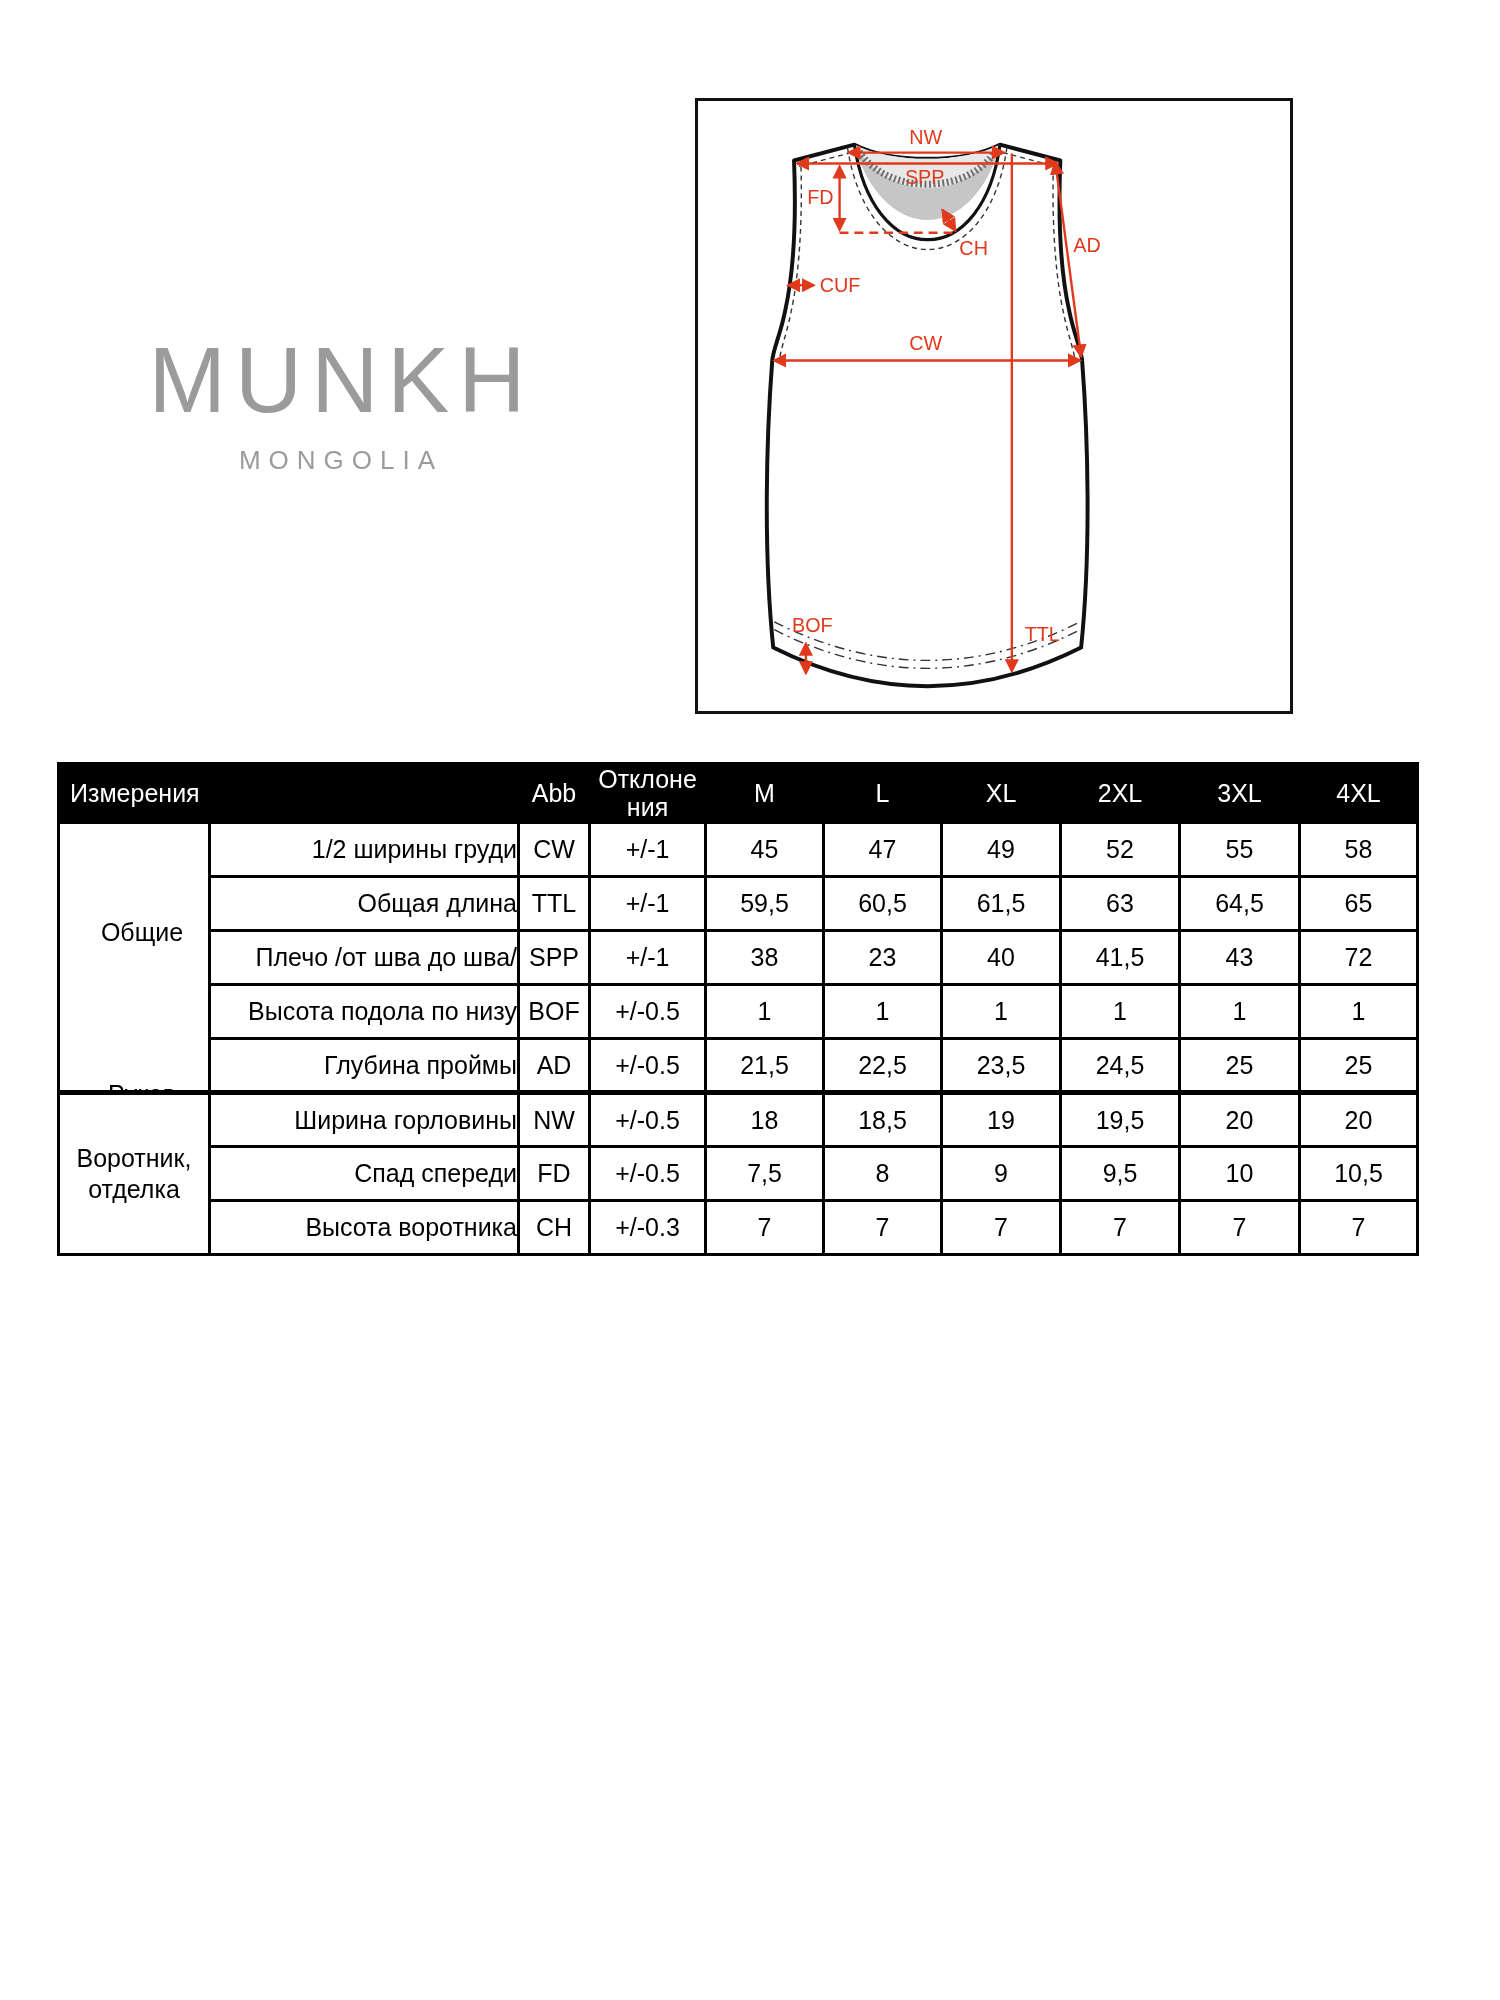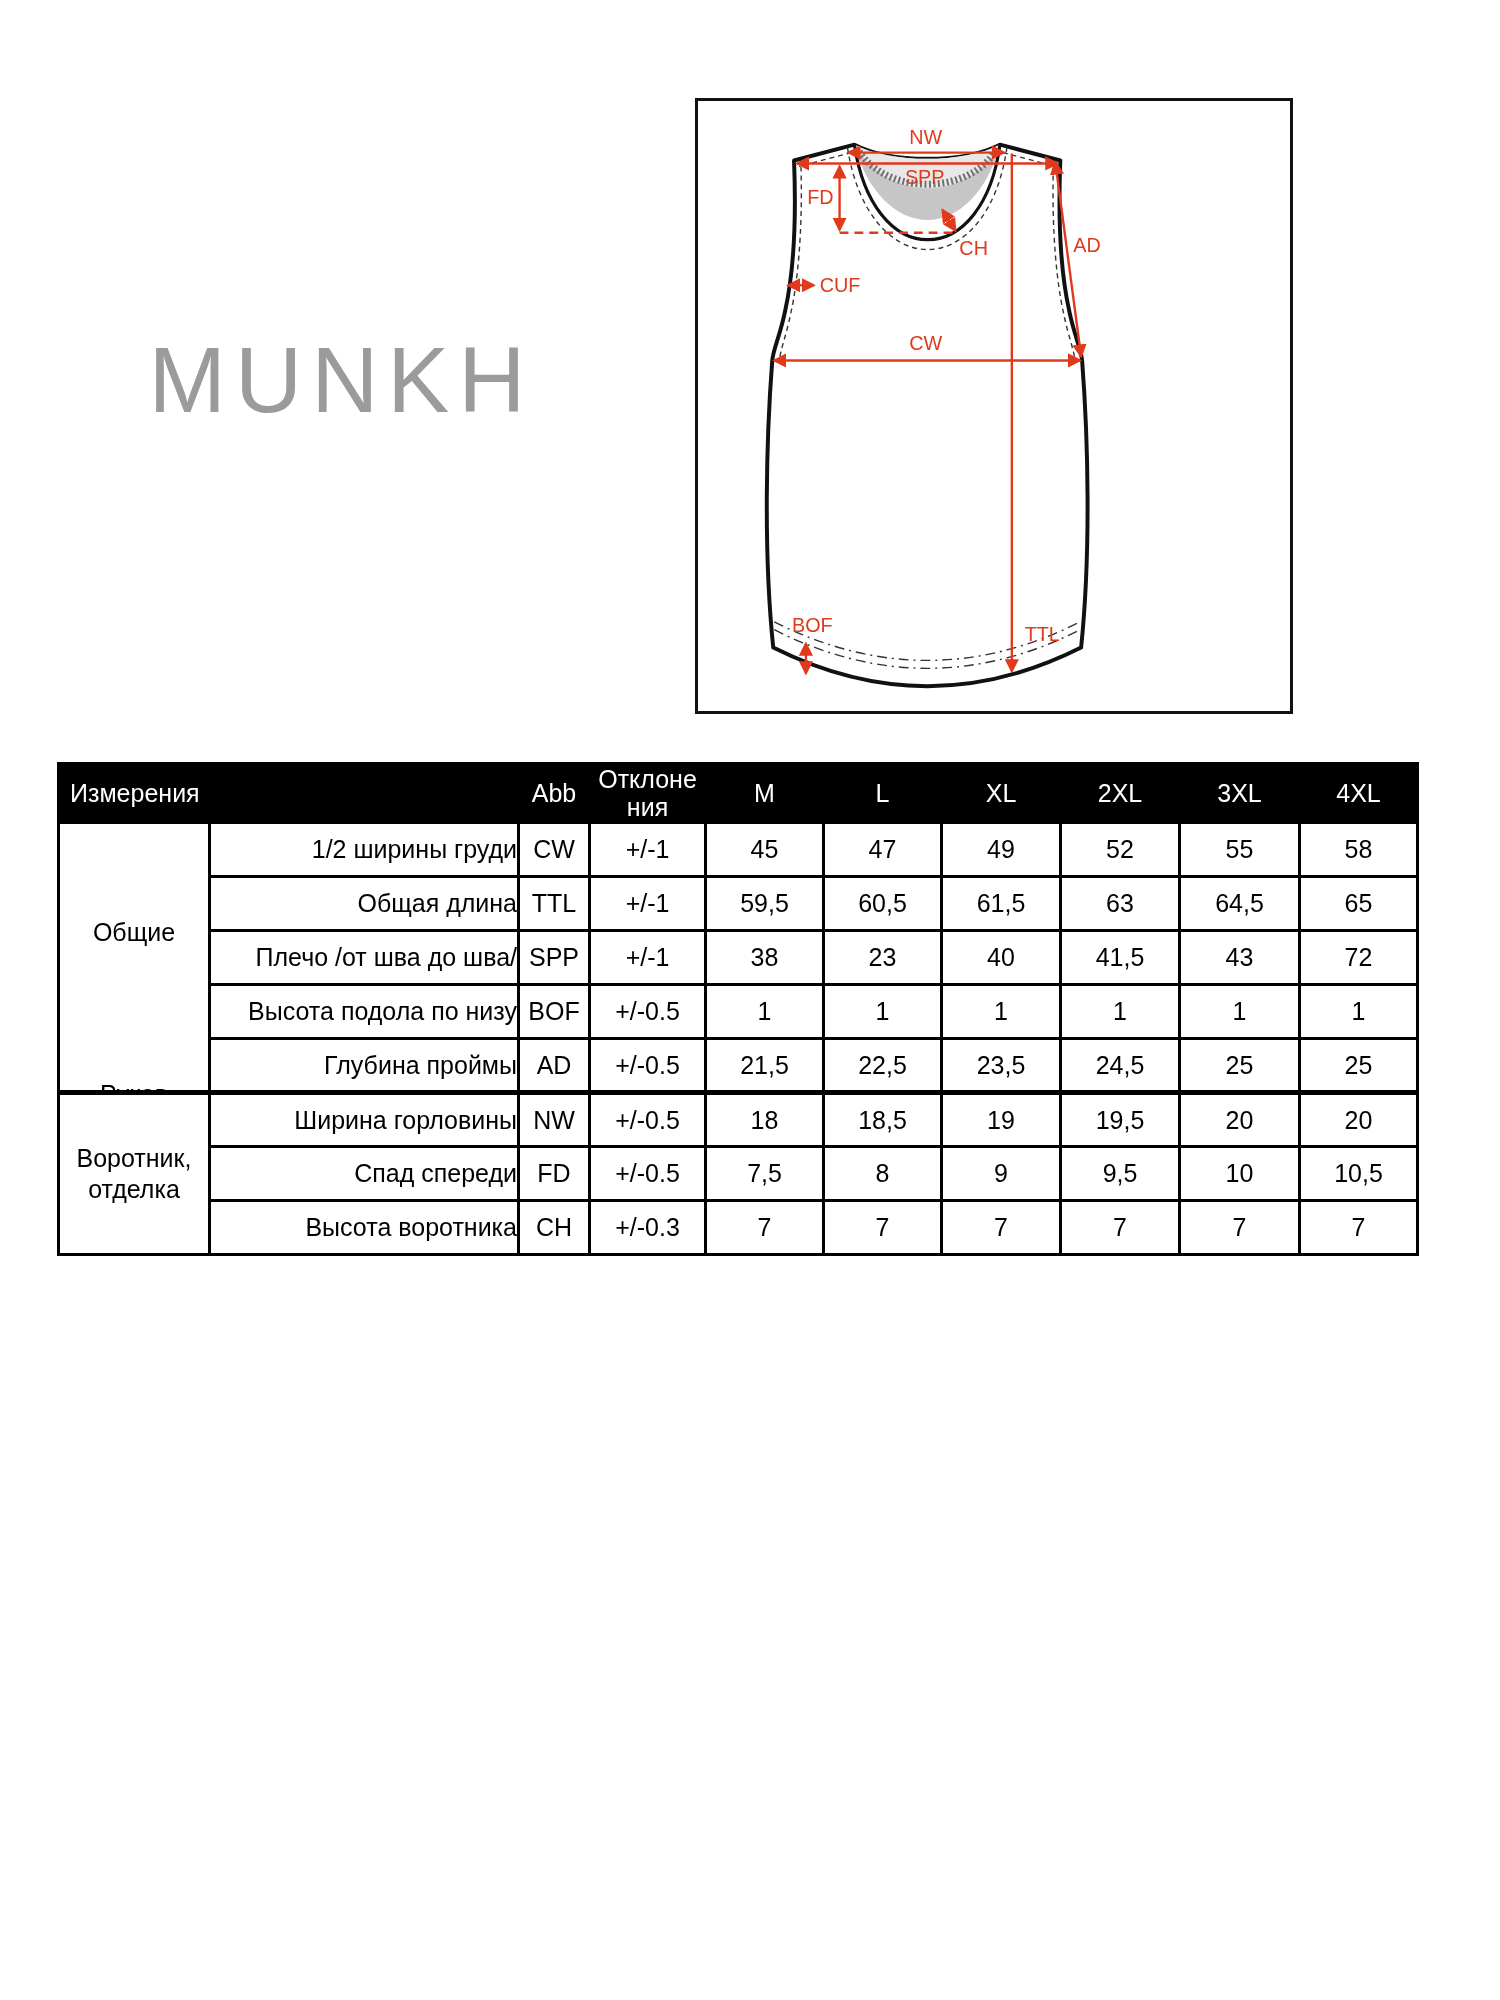--- a/index.html
+++ b/index.html
@@ -33,33 +33,34 @@
                  border-collapse:collapse; table-layout:fixed; }
   .sizes-table th, .sizes-table td { border:3px solid #000; font-size:25px; padding:0; overflow:hidden; }
   .sizes-table thead tr { height:58px;text-decoration:underline; }
   .sizes-table thead th { background:#000; color:#fff; font-weight:normal; vertical-align:middle; }
   .sizes-table thead th.th-left { text-align:left; padding-left:10px; }
   .tol-h { line-height:1.12; }
   .sizes-table tbody tr { height:54px; }
   td.c    { text-align:center; vertical-align:middle; }
   td.name { text-align:right; padding-left:7px; vertical-align:middle; }
   td.grp  { position:relative; vertical-align:top; }
-  .gl { position:absolute; left:0; width:100%; text-align:center; transform:translateY(-50%); }
+  .gl { position:absolute; left:8px; width:100%; text-align:center; transform:translateY(-50%); }
   .gl.g1 { top:108px; }
   .gl.g2 { top:243px;margin-top:27px; }
   td.grp2 { text-align:center; vertical-align:middle; line-height:1.25; }
   tr.sep > td { border-top-width:5px; }
 </style>
 </head>
 <body>
 
 <div class="page">
 
   <div class="logo">
     <div class="logo-name">MUNKH</div>
+    <div class="logo-sub">MONGOLIA</div>
   </div>
 
   <div class="diagram">
     <svg viewBox="0 0 598 616" preserveAspectRatio="xMidYMid meet">
       <defs>
         <marker id="ah" viewBox="0 0 10 10" refX="8.5" refY="5" markerWidth="6" markerHeight="6" orient="auto-start-reverse">
           <path d="M0 0 L10 5 L0 10 z" style="fill:var(--accent,#e0391c)"></path>
         </marker>
       </defs>
 

